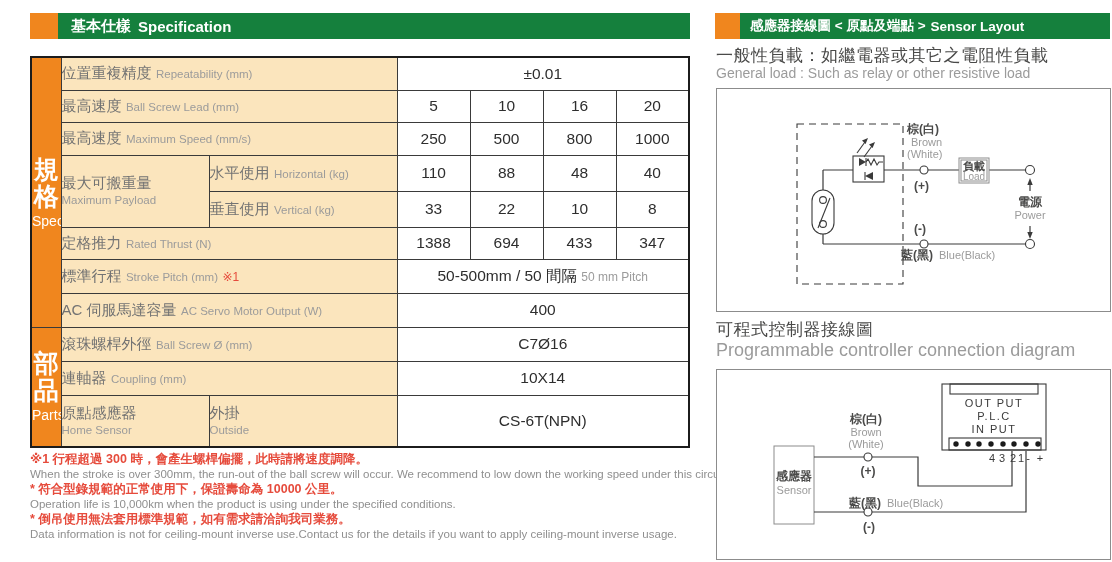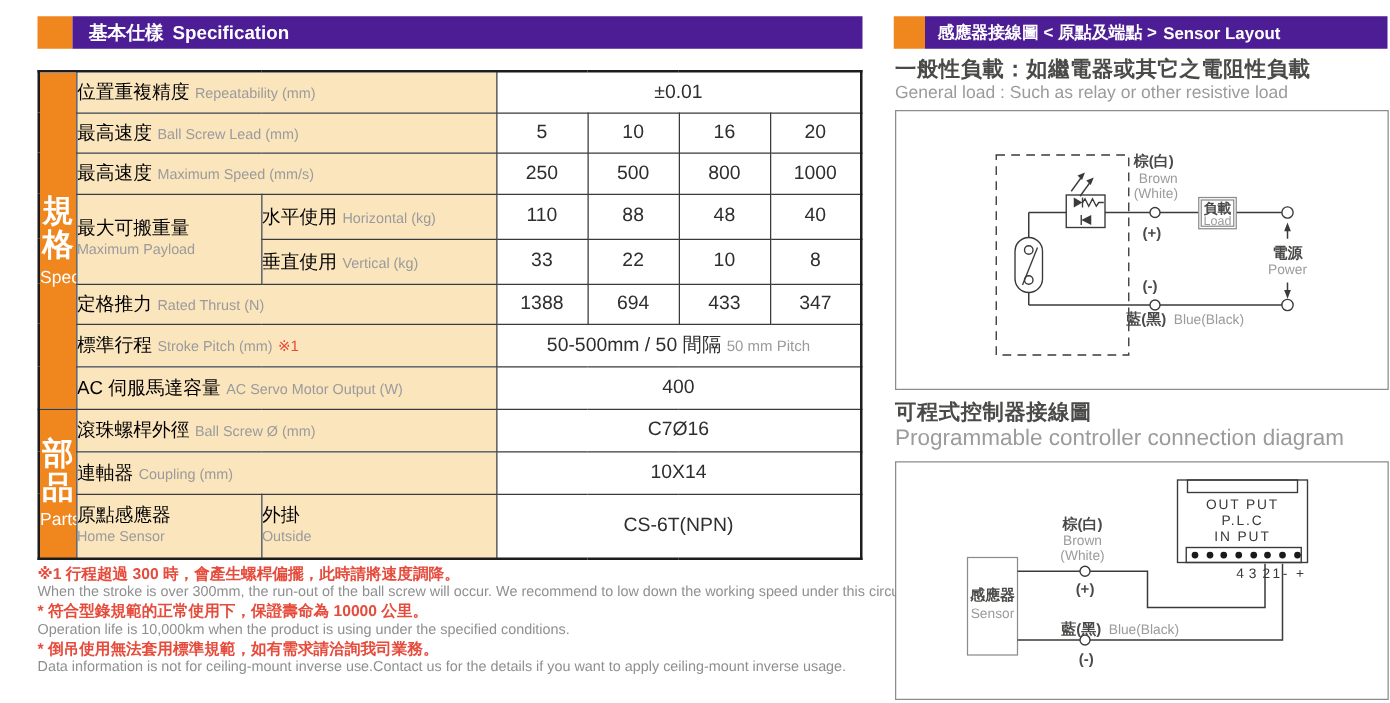--- a/index.html
+++ b/index.html
@@ -2,55 +2,55 @@
 <html><head>
 <meta charset="utf-8">
 <style>
   html,body{margin:0;padding:0;background:#fff;}
   body{width:1112px;height:562px;position:relative;overflow:hidden;
        font-family:"Liberation Sans","DejaVu Sans",sans-serif;color:#4a4a49;}
 
   
   .hbar{position:absolute;height:26px;display:flex;align-items:stretch;}
   .hbar .sq{background:#f0861e;}
-  .hbar .bar{flex:1;background:#4c1d95;color:#fff;display:flex;align-items:center;
+  .hbar .bar{flex:1;background:#15803d;color:#fff;display:flex;align-items:center;
              gap:7px;padding-left:13px;font-weight:bold;white-space:nowrap;}
   #spec-hbar{left:30px;top:13px;width:660px;}
   #spec-hbar .sq{width:28px;}
   #spec-hbar .bar{font-size:15px;}
   #sensor-hbar{left:715px;top:13px;width:395px;}
   #sensor-hbar .sq{width:25px;}
   #sensor-hbar .bar{font-size:13.5px;gap:5px;padding-left:10px;}
 
   
   #spec-table{position:absolute;left:30px;top:56px;border-collapse:collapse;
               table-layout:fixed;width:658px;border:2px solid #1c1c1c;}
   #spec-table td{border:1px solid #3a3a3a;padding:0;overflow:hidden;}
   #spec-table td.val{border-left:1px solid #9a9a9a;}
   #spec-table td.val.first{border-left:1px solid #3a3a3a;}
   tr.parts-start td{border-top:2px solid #1c1c1c;}
   td.idcell{background:#f0861e;color:#fff;text-align:center;vertical-align:middle;}
   .id-big{display:block;font-size:25px;font-weight:bold;line-height:1.08;}
   .id-sm{display:block;font-size:14px;margin-top:3px;}
   td.lab{background:#fbe5bd;padding:2px 4px 2px 8px;vertical-align:middle;}
-  .zh{color:#000000;font-size:15px;}
+  .zh{color:#737373;font-size:15px;}
   .en{color:#9b9b9b;font-size:11.5px;}
   .stack .zh,.stack .en{display:block;line-height:1.25;}
   td.val{background:#fff;text-align:center;font-size:15.5px;color:#2e2e2e;}
   .val-sub{color:#9b9b9b;font-size:12px;}
   .note-red{color:#e64b3c;font-size:12px;}
 
   
   #footnotes{position:absolute;left:30px;top:452px;width:672px;}
   .fn-zh{color:#e64b3c;font-size:12.5px;font-weight:bold;line-height:15px;}
   .fn-en{color:#8f8f8f;font-size:11.5px;line-height:15px;
          white-space:nowrap;transform-origin:left center;}
 
   
-  .rt-zh{position:absolute;left:716px;color:#4a4a49;font-weight:bold;white-space:nowrap;}
+  .rt-zh{position:absolute;left:716px;color:#4a4a49;font-weight:normal;white-space:nowrap;}
   .rt-en{position:absolute;left:716px;color:#9b9b9b;white-space:nowrap;}
   #general-zh{top:44px;font-size:17px;letter-spacing:.5px;}
   #general-en{top:65px;font-size:14px;}
   #plc-zh{top:318px;font-size:17px;letter-spacing:.5px;}
   #plc-en{top:340px;font-size:18px;}
   .diag{position:absolute;left:716px;border:1px solid #8c8c8c;background:#fff;}
   #diagram1{top:88px;}
   #diagram2{top:369px;}
   svg text{font-family:"Liberation Sans","DejaVu Sans",sans-serif;}
   .t-dk{fill:#4a4a49;font-size:12px;font-weight:bold;}

